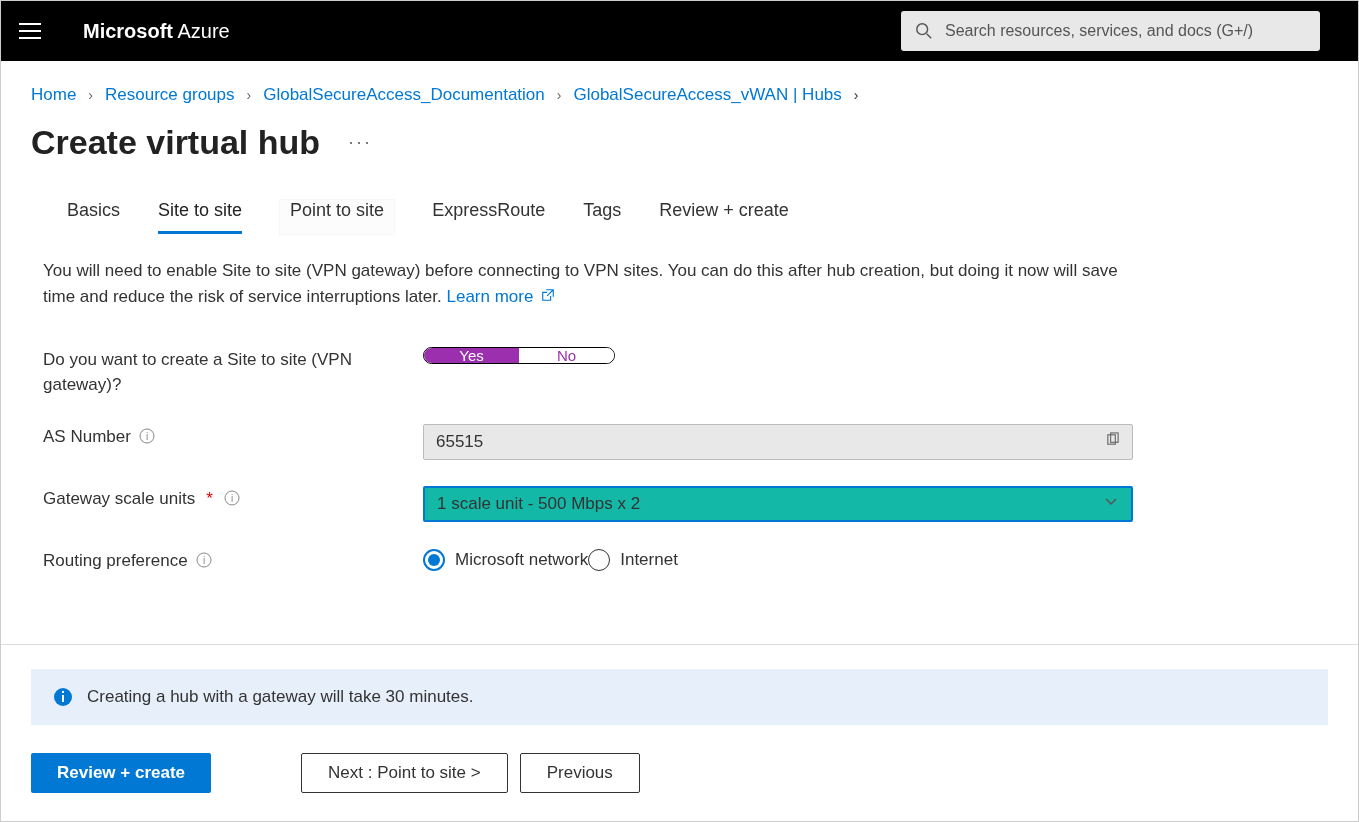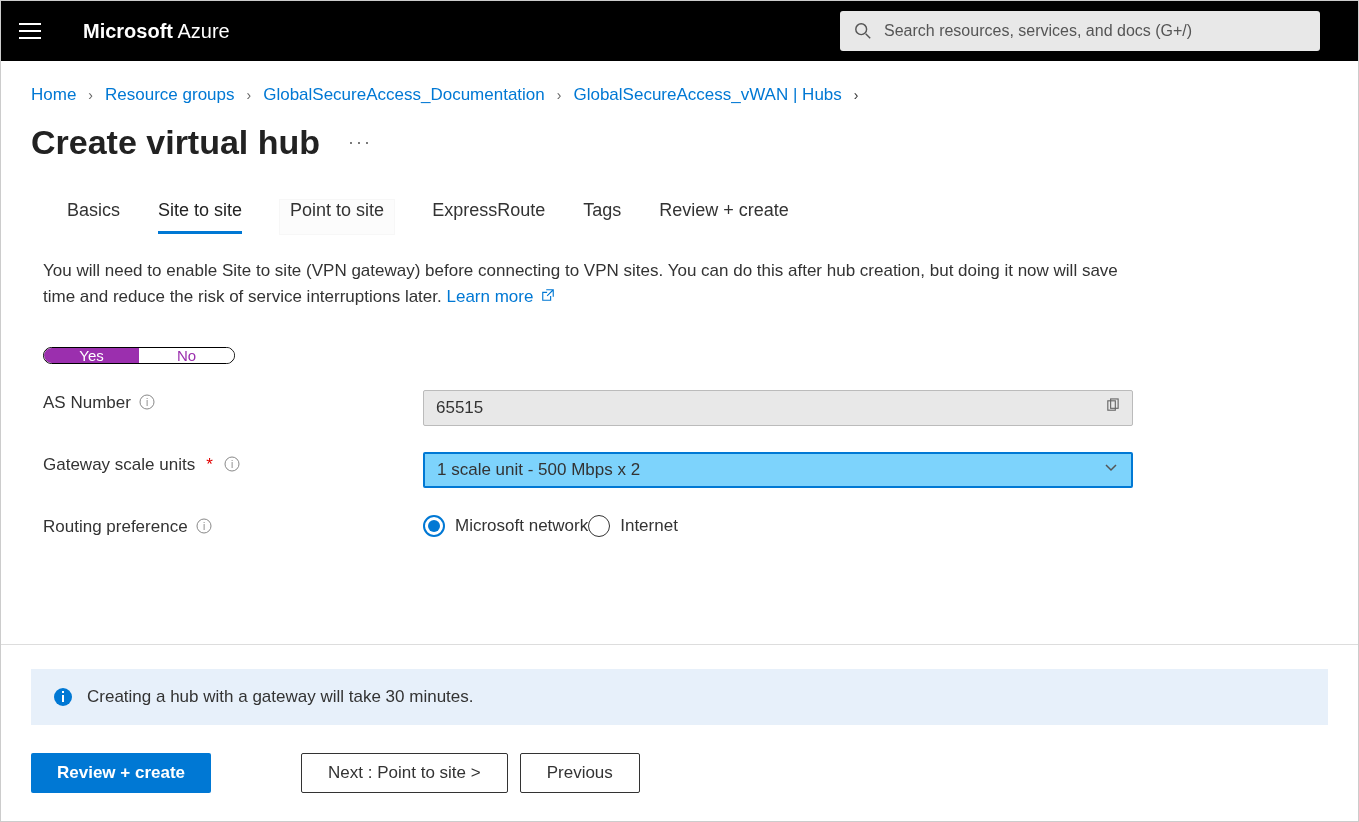--- a/index.html
+++ b/index.html
@@ -45,21 +45,21 @@
       font-weight: 600;
     }
     .brand .light {
       font-weight: 400;
     }
     .search-wrapper {
       margin-left: auto;
       background: #e8e8e8;
       border-radius: 3px;
       height: 40px;
-      width: 480px;
+      width: 419px;
       display: flex;
       align-items: center;
       padding: 0 14px;
       margin-right: 20px;
     }
     .search-icon {
       width: 18px;
       height: 18px;
       margin-right: 12px;
     }
@@ -215,21 +215,21 @@
       color: #333;
       font-size: 17px;
     }
     .copy-icon {
       cursor: pointer;
       color: #666;
     }
     .select-field {
       width: 710px;
       height: 36px;
-      background: #7dd3fc;
+      background: #14b8a6;
       border: 2px solid #0078d4;
       border-radius: 2px;
       display: flex;
       align-items: center;
       padding: 0 12px;
       justify-content: space-between;
       font-size: 17px;
       color: #333;
       cursor: pointer;
     }
@@ -379,20 +379,23 @@
             <path d="M6 2h8v8M14 2L7 9" fill="none" stroke="#0078d4" stroke-width="1.3"></path>
             <path d="M11 9v5H2V5h5" fill="none" stroke="#0078d4" stroke-width="1.3"></path>
           </svg>
       </span>
     </a>
   </p>
 
   <div class="form">
 
     <div class="form-row">
+      <div class="label-col">
+        <span>Do you want to create a Site to site (VPN gateway)?</span>
+      </div>
       <div class="toggle">
         <div class="opt yes">Yes</div>
         <div class="opt no">No</div>
       </div>
     </div>
 
     <div class="form-row">
       <div class="label-col">
         <span>AS Number</span>
         <span class="info-icon">

